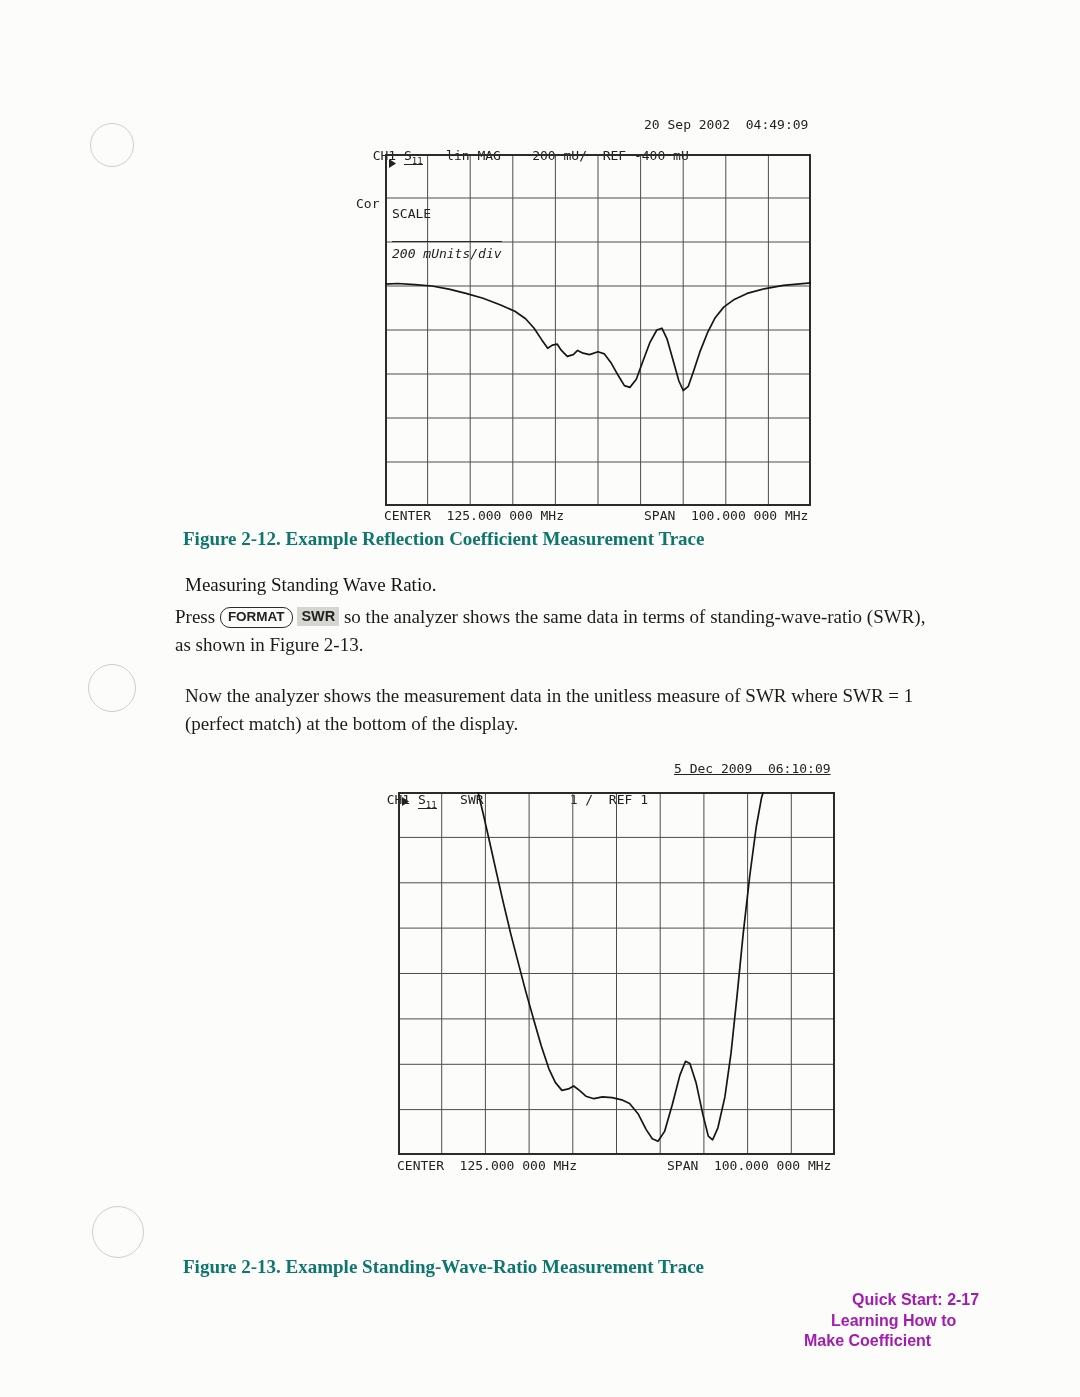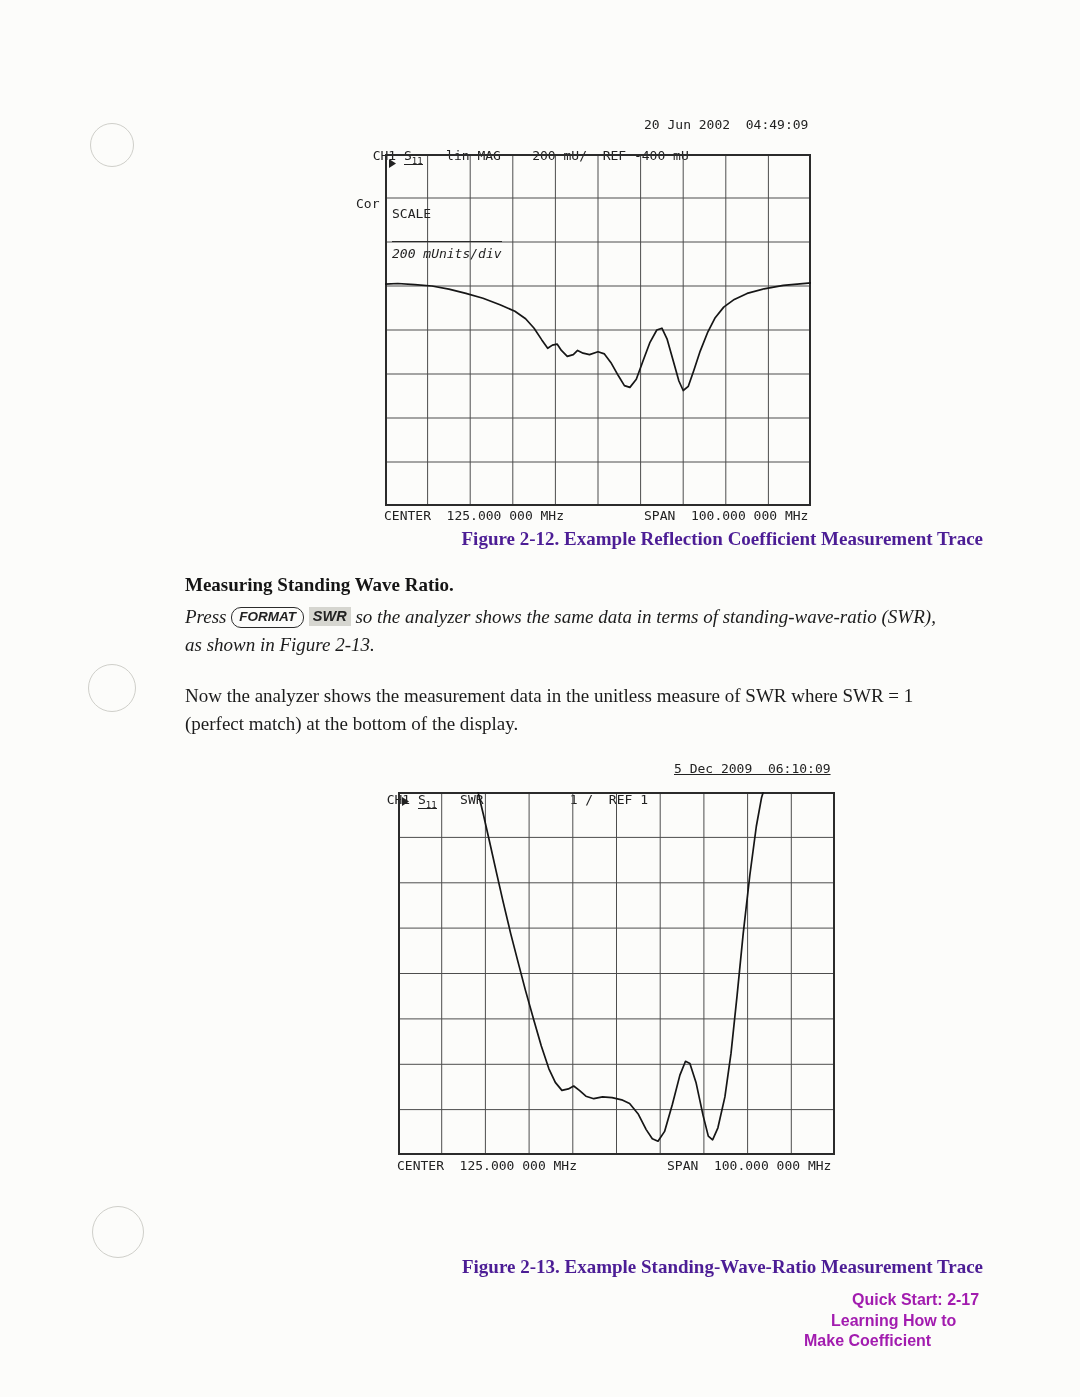--- a/index.html
+++ b/index.html
@@ -35,26 +35,26 @@
   .scale-label {
     display:inline-block;
     border-bottom:1.3px solid #2a2a2a;
     padding:0 8px 20px 0;
     position:static;
   }
   .scale-box .mono { position:static; display:block; }
   .scale-val { margin-top:4px;font-style:italic; }
   .caption {
     position:absolute;
-    text-align:right;
+    text-align:left;
     font-weight:bold;
     font-size:19px;
-    color:#4c1d95;
+    color:#0f766e;
   }
-  .heading { position:absolute; font-weight:bold; font-size:19px; color:#151515; }
+  .heading { position:absolute; font-weight:normal; font-size:19px; color:#151515; }
   .para { position:absolute; font-size:19px; line-height:28px; color:#1b1b1b; }
   .keycap {
     display:inline-block;
     border:1.6px solid #2c2c2c;
     border-radius:10px;
     padding:0 7px 1px 7px;
     font-family:"Liberation Sans", sans-serif;
     font-size:13.5px;
     font-weight:bold;
     line-height:18px;
@@ -80,21 +80,21 @@
     color:#a21caf;
   }
 </style>
 </head>
 <body>
 
 <div class="punch" style="left:90px; top:123px; width:44px; height:44px;"></div>
 <div class="punch" style="left:88px; top:664px; width:48px; height:48px;"></div>
 <div class="punch" style="left:92px; top:1206px; width:52px; height:52px;"></div>
 
-<div class="mono" style="left:644px; top:117px;">20 Jun 2002  04:49:09</div>
+<div class="mono" style="left:644px; top:117px;">20 Sep 2002  04:49:09</div>
 
 <div class="mono" style="left:357px; top:133px;">
   <span>CH1 </span><span class="s-underline"><span>S</span><sub>11</sub></span><span>   lin MAG    200 mU/  REF -400 mU</span>
 </div>
 
 <div class="mono" style="left:356px; top:196px;">Cor</div>
 
 <svg class="chart" style="left:385px; top:154px;" width="426" height="352" viewBox="0 0 426 352">
     <line x1="42.6" y1="0" x2="42.6" y2="352" class="gridline"></line>
     <line x1="85.2" y1="0" x2="85.2" y2="352" class="gridline"></line>
@@ -122,21 +122,21 @@
   <span class="mono scale-val">200 mUnits/div</span>
 </div>
 
 <div class="mono" style="left:384px; top:508px;">CENTER  125.000 000 MHz</div>
 <div class="mono" style="left:644px; top:508px;">SPAN  100.000 000 MHz</div>
 
 <div class="caption" style="left:183px; top:528px; width:800px;">Figure 2-12. Example Reflection Coefficient Measurement Trace</div>
 
 <div class="heading" style="left:185px; top:574px;">Measuring Standing Wave Ratio.</div>
 
-<div class="para" style="left:185px; top:603px; width:762px;font-style:italic;">
+<div class="para" style="left:175px; top:603px; width:762px;">
   <span>Press</span>
   <span class="keycap">FORMAT</span>
   <span class="softkey">SWR</span>
   <span>so the analyzer shows the same data in terms of standing-wave-ratio (SWR), as shown in Figure 2-13.</span>
 </div>
 
 <div class="para" style="left:185px; top:682px; width:762px;">Now the analyzer shows the measurement data in the unitless measure of SWR where SWR = 1 (perfect match) at the bottom of the display.</div>
 
 <div class="mono" style="left:674px; top:761px;text-decoration:underline;">5 Dec 2009  06:10:09</div>
 

